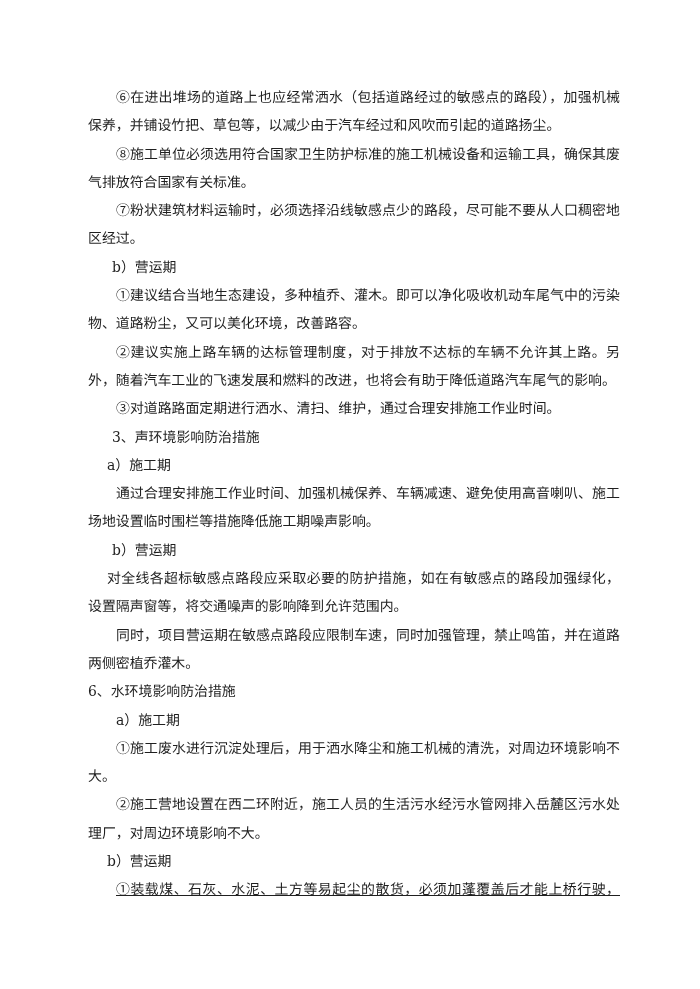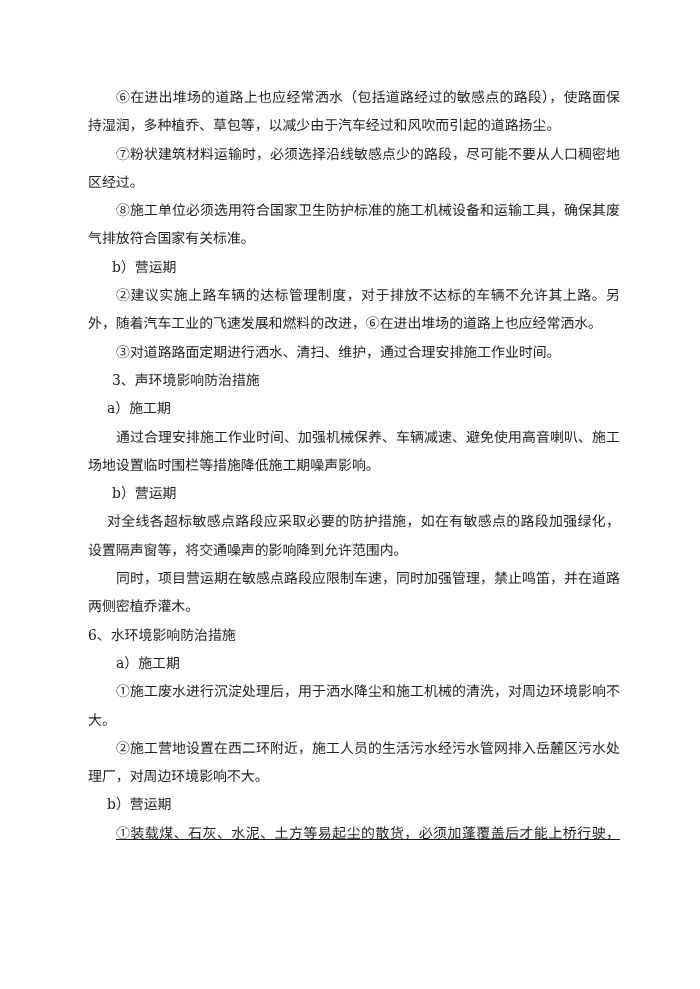--- a/index.html
+++ b/index.html
@@ -38,25 +38,26 @@
   .ind-12 { text-indent: 19px; }  
   .ind-0  { text-indent: 0; }     
   
   .cont-next-page { text-align-last: justify; text-decoration: underline; }
 </style>
 </head>
 <body>
 
 <div class="page">
   <div class="doc-body">
-    <p class="ind-2">⑥在进出堆场的道路上也应经常洒水（包括道路经过的敏感点的路段），使路面保持湿润，多种植乔、草包等，以减少由于汽车经过和风吹而引起的道路扬尘。</p>
+    <p class="ind-2">⑥在进出堆场的道路上也应经常洒水（包括道路经过的敏感点的路段），加强机械保养，并铺设竹把、草包等，以减少由于汽车经过和风吹而引起的道路扬尘。</p>
+    <p class="ind-2">⑧施工单位必须选用符合国家卫生防护标准的施工机械设备和运输工具，确保其废气排放符合国家有关标准。</p>
     <p class="ind-2">⑦粉状建筑材料运输时，必须选择沿线敏感点少的路段，尽可能不要从人口稠密地区经过。</p>
-    <p class="ind-2">⑧施工单位必须选用符合国家卫生防护标准的施工机械设备和运输工具，确保其废气排放符合国家有关标准。</p>
     <p class="ind-15">b）营运期</p>
-    <p class="ind-2">②建议实施上路车辆的达标管理制度，对于排放不达标的车辆不允许其上路。另外，随着汽车工业的飞速发展和燃料的改进，⑥在进出堆场的道路上也应经常洒水。</p>
+    <p class="ind-2">①建议结合当地生态建设，多种植乔、灌木。即可以净化吸收机动车尾气中的污染物、道路粉尘，又可以美化环境，改善路容。</p>
+    <p class="ind-2">②建议实施上路车辆的达标管理制度，对于排放不达标的车辆不允许其上路。另外，随着汽车工业的飞速发展和燃料的改进，也将会有助于降低道路汽车尾气的影响。</p>
     <p class="ind-2">③对道路路面定期进行洒水、清扫、维护，通过合理安排施工作业时间。</p>
     <p class="ind-15">3、声环境影响防治措施</p>
     <p class="ind-12">a）施工期</p>
     <p class="ind-2">通过合理安排施工作业时间、加强机械保养、车辆减速、避免使用高音喇叭、施工场地设置临时围栏等措施降低施工期噪声影响。</p>
     <p class="ind-15">b）营运期</p>
     <p class="ind-12">对全线各超标敏感点路段应采取必要的防护措施，如在有敏感点的路段加强绿化，设置隔声窗等，将交通噪声的影响降到允许范围内。</p>
     <p class="ind-2">同时，项目营运期在敏感点路段应限制车速，同时加强管理，禁止鸣笛，并在道路两侧密植乔灌木。</p>
     <p class="ind-0">6、水环境影响防治措施</p>
     <p class="ind-2">a）施工期</p>
     <p class="ind-2">①施工废水进行沉淀处理后，用于洒水降尘和施工机械的清洗，对周边环境影响不大。</p>

